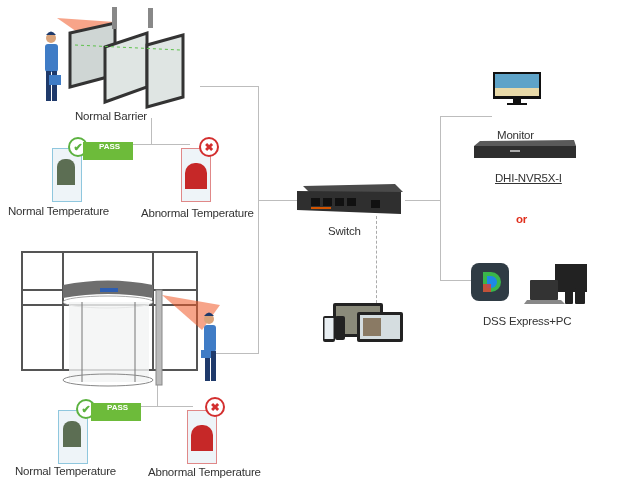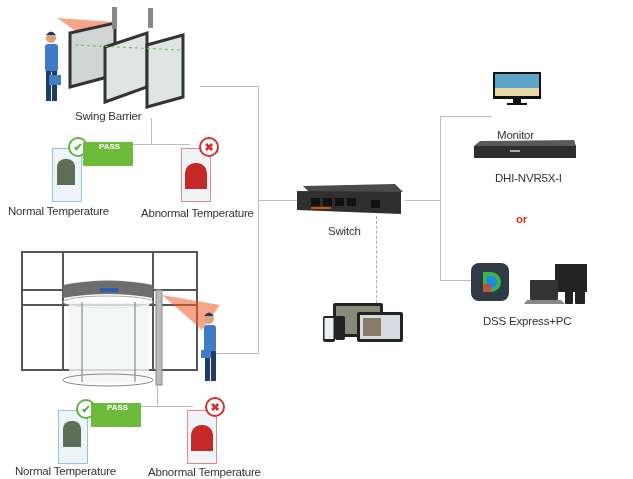--- a/index.html
+++ b/index.html
@@ -3,21 +3,21 @@
 <meta charset="utf-8">
 <style>
   html,body{margin:0;padding:0;background:#fff;}
   body{width:633px;height:479px;position:relative;overflow:hidden;font-family:"Liberation Sans",sans-serif;}
   .abs{position:absolute;}
   .lbl{position:absolute;font-size:11.5px;color:#333;white-space:nowrap;letter-spacing:-0.2px;}
   .ln{position:absolute;background:#bdbdbd;}
   svg{position:absolute;overflow:visible;}
   .card{position:absolute;width:28px;height:52px;border:1px solid;background:#eef4f8;}
   .badge{position:absolute;width:16px;height:16px;border-radius:50%;border:2px solid;background:#fff;font-size:11px;font-weight:bold;line-height:16px;text-align:center;}
-  .pass{position:absolute;height:24px;background:#6dbb3a;color:#fff;font-size:8px;font-weight:bold;line-height:10px;padding-left:16px;width:34px;}
+  .pass{position:absolute;height:18px;background:#6dbb3a;color:#fff;font-size:8px;font-weight:bold;line-height:10px;padding-left:16px;width:34px;}
 </style>
 </head>
 <body>
 
 <div>
 
   <div class="ln" style="left:200px;top:86px;width:59px;height:1px;"></div>
   <div class="ln" style="left:258px;top:86px;width:1px;height:268px;"></div>
   <div class="ln" style="left:205px;top:353px;width:54px;height:1px;"></div>
   <div class="ln" style="left:258px;top:200px;width:40px;height:1px;"></div>
@@ -48,21 +48,21 @@
 
   <g>
     <circle cx="16" cy="33" r="5" fill="#d9a37a"></circle>
     <path d="M11,30 q5,-7 10,0" fill="#1f3a6b"></path>
     <rect x="10" y="39" width="13" height="28" rx="3" fill="#3f7cc6"></rect>
     <rect x="11" y="66" width="5" height="30" fill="#1f3a6b"></rect>
     <rect x="17" y="66" width="5" height="30" fill="#1f3a6b"></rect>
     <rect x="14" y="70" width="12" height="10" fill="#3f7cc6"></rect>
   </g>
 </svg>
-<div class="lbl" style="left:75px;top:110px;">Swing Barrier</div>
+<div class="lbl" style="left:75px;top:110px;">Normal Barrier</div>
 
 <div class="card" style="left:52px;top:148px;border-color:#8fc7de;">
   <div style="position:absolute;left:4px;top:10px;width:18px;height:26px;background:#5c6e53;border-radius:8px 8px 0 0;"></div>
 </div>
 <div class="badge" style="left:68px;top:137px;border-color:#5cb240;color:#5cb240;">✔</div>
 <div class="pass" style="left:83px;top:142px;">PASS</div>
 <div class="lbl" style="left:8px;top:205px;">Normal Temperature</div>
 
 <div class="card" style="left:181px;top:148px;border-color:#e08888;">
   <div style="position:absolute;left:3px;top:14px;width:22px;height:26px;background:#c62828;border-radius:10px 10px 0 0;"></div>
@@ -140,21 +140,21 @@
   <rect x="20" y="27" width="8" height="4" fill="#111"></rect>
   <rect x="14" y="31" width="20" height="2" fill="#111"></rect>
 </svg>
 <div class="lbl" style="left:497px;top:113px;margin-top:16px;">Monitor</div>
 
 <svg style="left:474px;top:138px;" width="104" height="24" viewBox="0 0 104 24">
   <polygon points="0,8 6,3 100,2 102,8" fill="#5a5a5a"></polygon>
   <rect x="0" y="8" width="102" height="12" fill="#2e2e2e"></rect>
   <rect x="36" y="12" width="10" height="2" fill="#aaa"></rect>
 </svg>
-<div class="lbl" style="left:495px;top:172px;">DHI-NVR5X-I</div>
+<div class="lbl" style="left:495px;top:172px;text-decoration:underline;">DHI-NVR5X-I</div>
 
 <div class="lbl" style="left:516px;top:213px;color:#e0301e;font-weight:bold;">or</div>
 
 <div class="abs" style="left:471px;top:263px;width:38px;height:38px;border-radius:8px;background:#2f3b44;">
   <svg style="left:8px;top:7px;" width="24" height="24" viewBox="0 0 24 24">
     <path d="M4,2 L12,2 A10,10 0 0 1 12,22 L4,22 Z" fill="#3ab54a"></path>
     <path d="M8,6 L12,6 A6,6 0 0 1 12,18 L8,18 Z" fill="#1e88e5"></path>
     <path d="M4,14 L12,14 L12,22 L4,22 Z" fill="#e53935" opacity="0.8"></path>
   </svg>
 </div>

